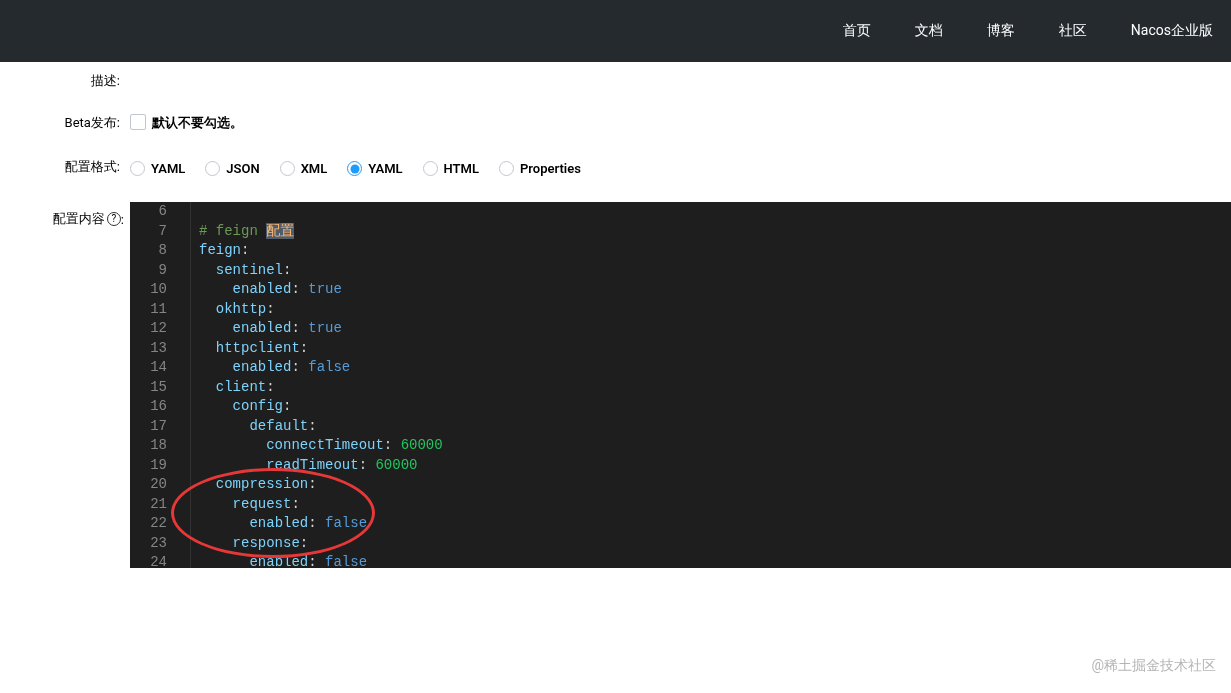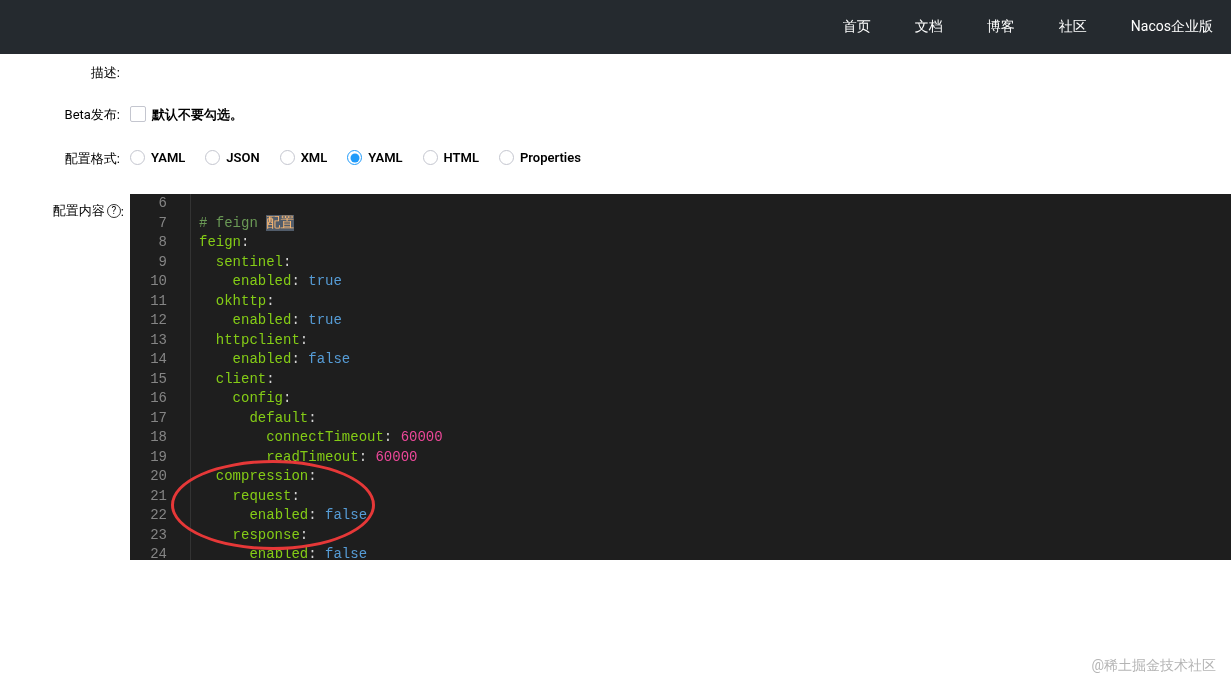--- a/index.html
+++ b/index.html
@@ -12,21 +12,21 @@
       font-size: 13px;
       background: #fff;
       color: #333;
       width: 1231px;
       min-height: 693px;
       overflow: hidden;
       position: relative;
     }
     .top-nav {
       background: #252a2f;
-      height: 54px;
+      height: 62px;
       display: flex;
       align-items: center;
       justify-content: flex-end;
       padding: 0 18px;
     }
     .nav-links {
       display: flex;
       align-items: center;
       gap: 44px;
     }
@@ -108,21 +108,21 @@
       background: #fff;
     }
     .checkbox-label {
       color: #000;
       font-size: 13px;
       font-weight: 600;
     }
 
     .format-row {
       display: flex;
-      align-items: flex-start;
+      align-items: flex-end;
       margin-bottom: 26px;
     }
     .radio-group {
       display: flex;
       align-items: center;
       gap: 20px;
     }
     .radio-option {
       display: flex;
       align-items: center;
@@ -223,24 +223,24 @@
     .code-area {
       padding-left: 22px;
       white-space: pre;
       color: #d4d4d4;
       position: relative;
     }
     .code-line {
       height: 19.5px;
     }
     .tok-comment { color: #6a9955; }
-    .tok-key { color: #84cc16; }
+    .tok-key { color: #7dd3fc; }
     .tok-colon { color: #d4d4d4; }
     .tok-bool { color: #569cd6; }
-    .tok-number { color: #ec4899; margin-top: 19px; }
+    .tok-number { color: #22c55e; margin-top: 19px; }
     .tok-highlight { background: #515c6a; color: #fdba74; }
 
     .ellipse-overlay {
       position: absolute;
       border: 3px solid #e63838;
       border-radius: 50%;
       width: 204px;
       height: 90px;
       left: 41px;
       top: 266px;

